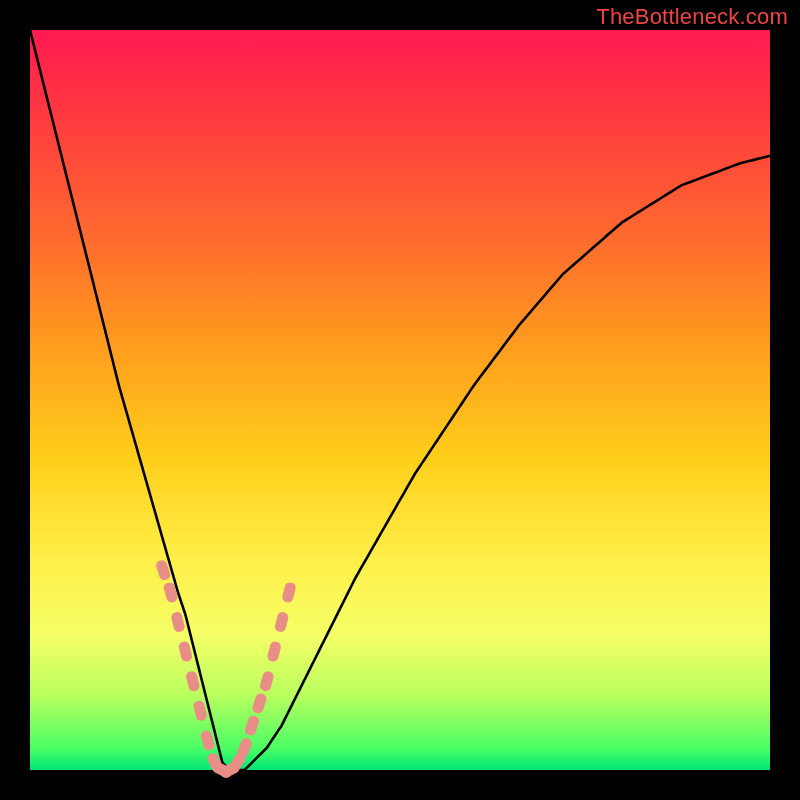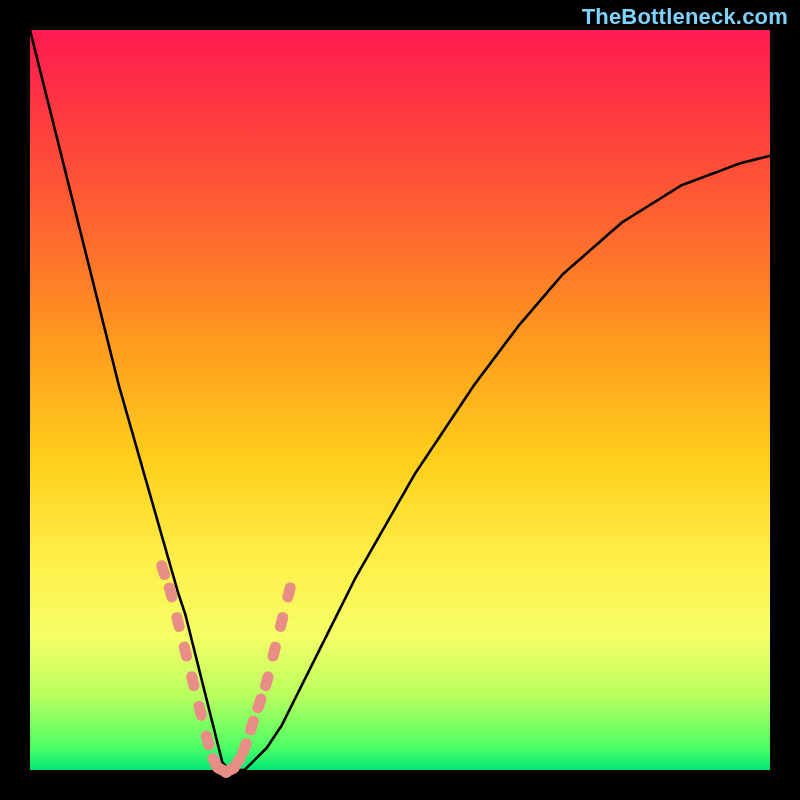--- a/index.html
+++ b/index.html
@@ -35,23 +35,23 @@
       #f4ff66 82%,
       #b8ff5e 90%,
       #4cff64 97%,
       #00e676 100%
     );
   }
   .watermark {
     position: absolute;
     top: 4px;
     right: 12px;
-    color: #7dd3fc;
+    color: #ef4444;
     font-size: 22px;
-    font-weight: 700;
+    font-weight: 400;
     letter-spacing: 0.2px;
     user-select: none;
   }
   svg.curve {
     position: absolute;
     left: 0;
     top: 0;
     width: 740px;
     height: 740px;
     overflow: visible;

